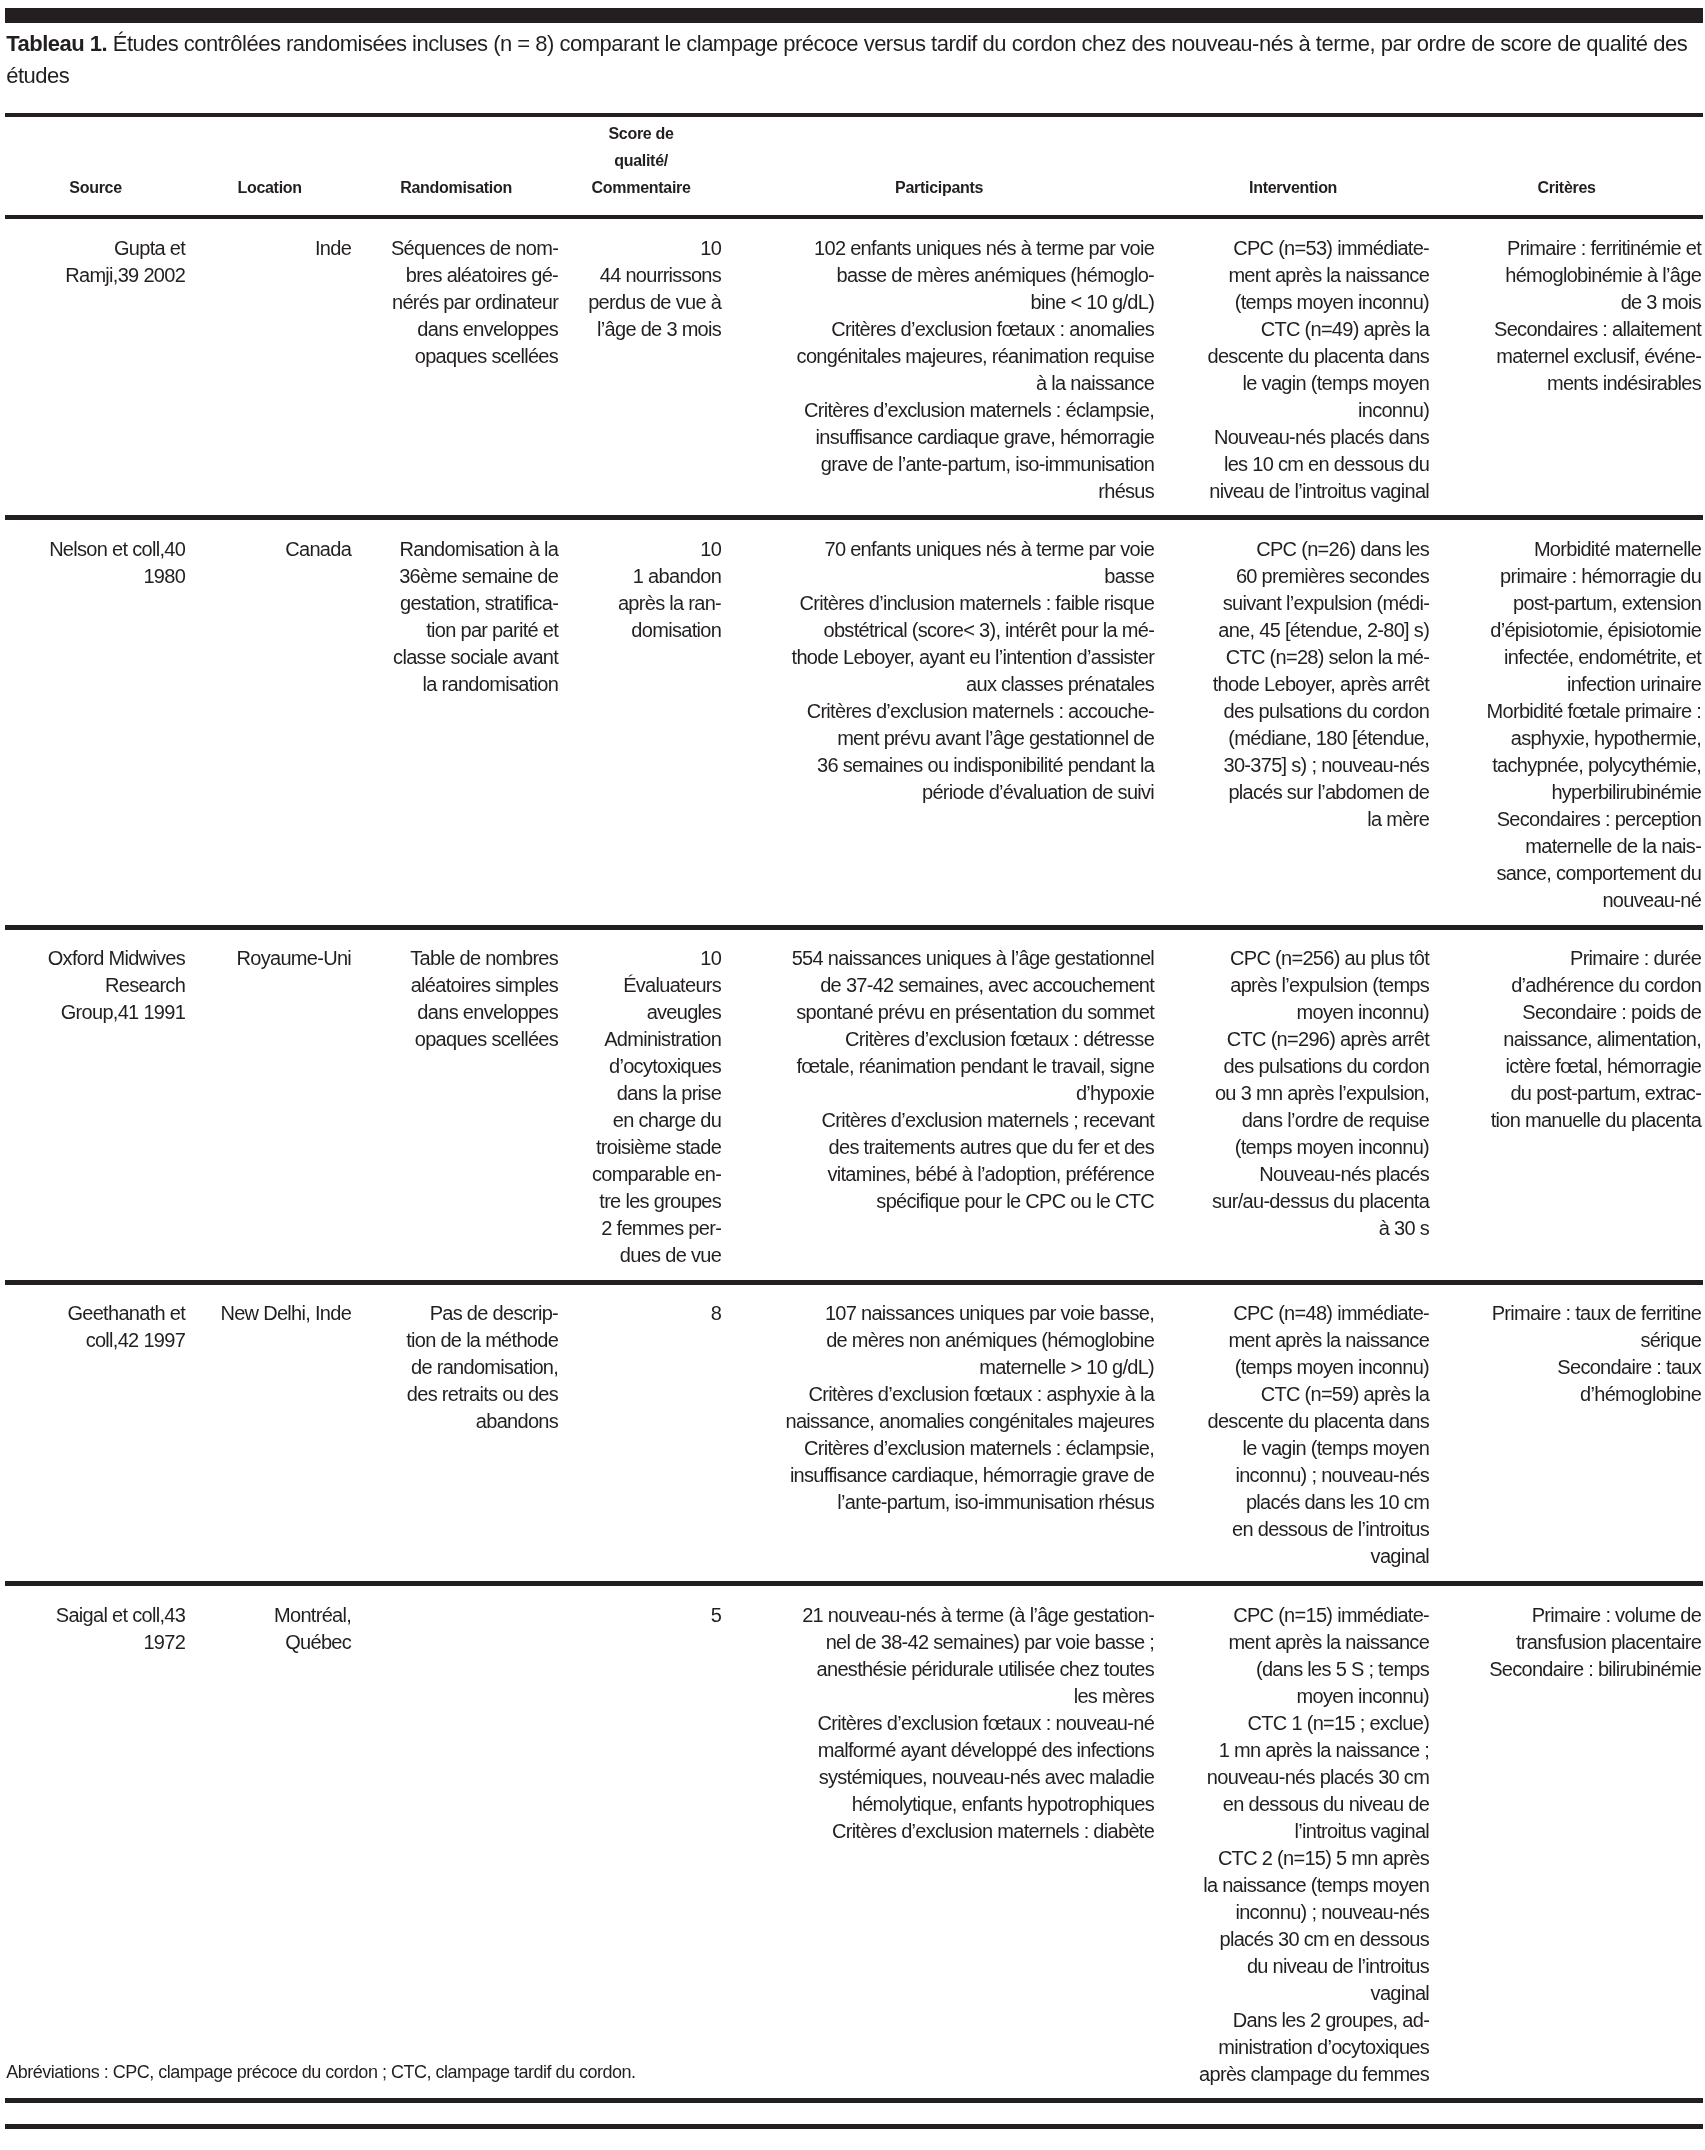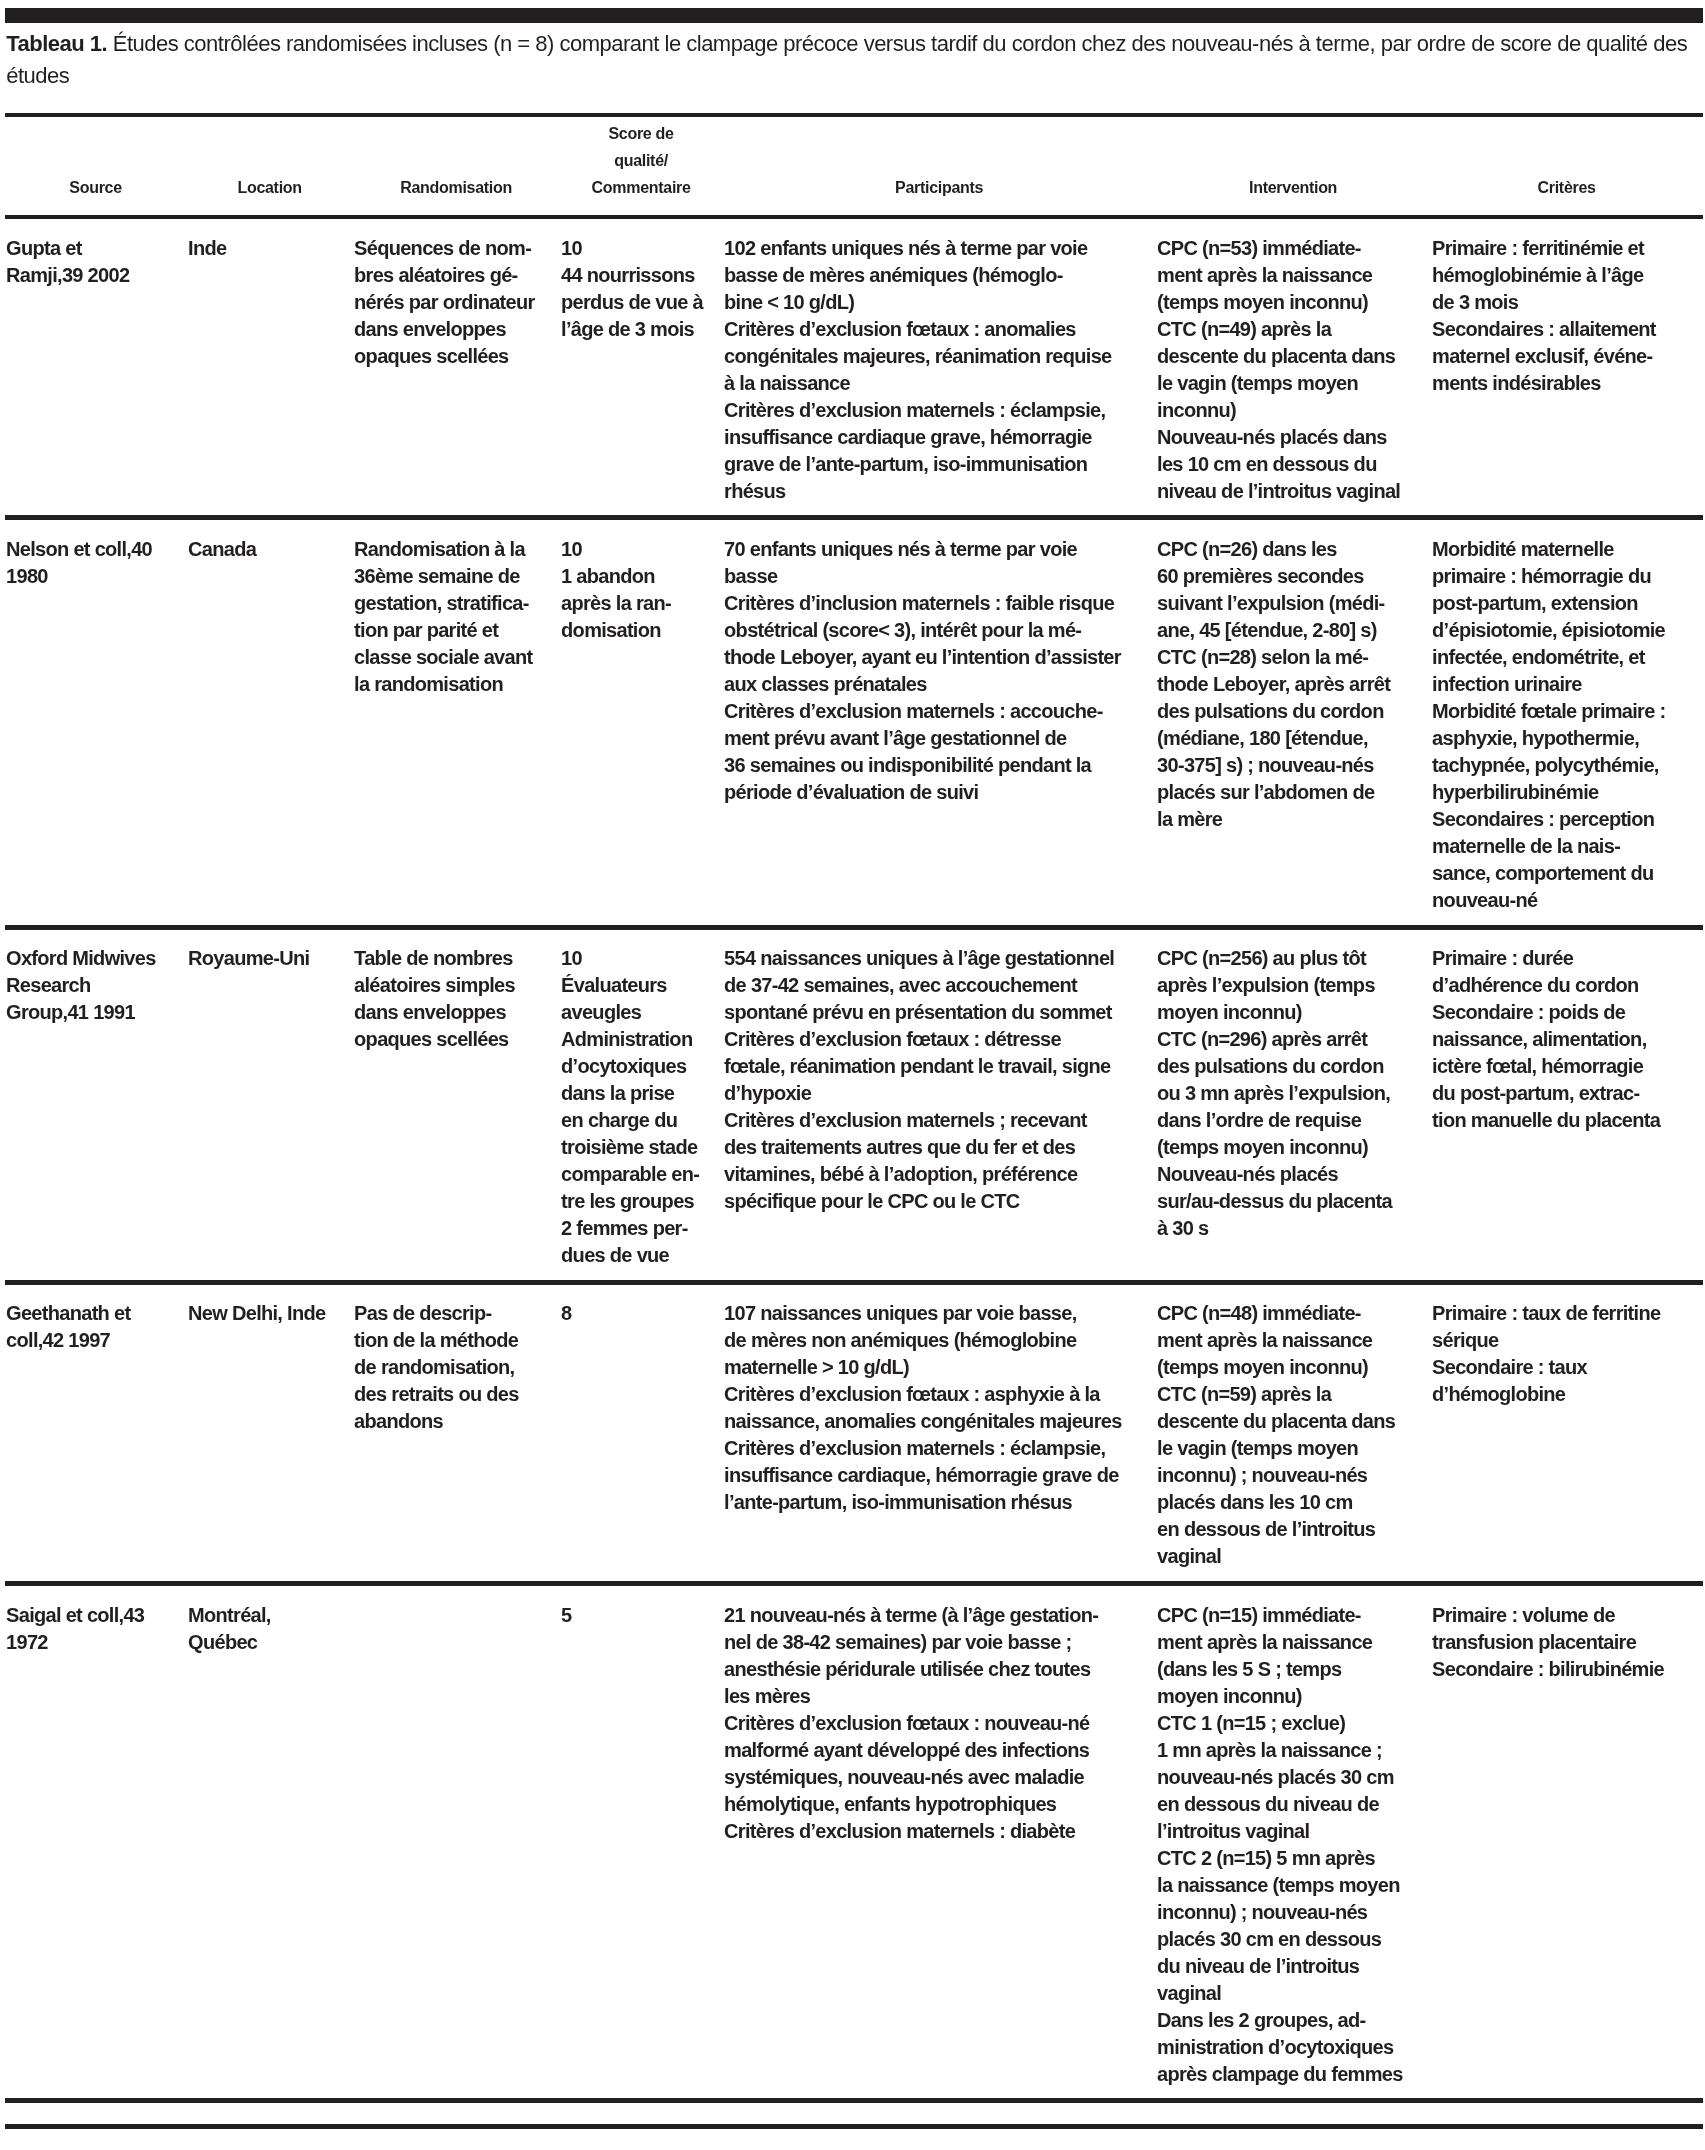--- a/index.html
+++ b/index.html
@@ -20,21 +20,21 @@
     border-collapse: collapse; table-layout: fixed;
     font-family: "Liberation Sans", sans-serif; font-size: 20px; letter-spacing: -0.7px;
   }
   th {
     font-weight: bold; font-size: 16px; text-align: center; vertical-align: bottom;
     line-height: 27px; padding: 0 1.5px 14px 1.5px; height: 84px;
     border-top: 4.6px solid #231f20; border-bottom: 4.6px solid #231f20;
     letter-spacing: -0.3px;
   }
   td {
-    text-align: left; vertical-align: top; line-height: 27px; font-weight: bold;
+    text-align: right; vertical-align: top; line-height: 27px; font-weight: normal;
     padding: 15.5px 1.5px 10.8px 1.5px; border-bottom: 5.4px solid #231f20;
     font-stretch: condensed;
   }
   td .ln { display: block; white-space: nowrap; }
   .c-src { width: 182px; } .c-loc { width: 166px; } .c-rand { width: 207px; }
   .c-score { width: 163px; } .c-part { width: 433px; } .c-int { width: 275px; } .c-crit { width: 272px; }
   .footer {
     position: absolute; left: 6.2px; top: 2059px; width: 1695px;
     font-size: 18px; line-height: 26px; letter-spacing: -0.5px;
   }
@@ -349,15 +349,16 @@
         <td>
           <span class="ln">Primaire : volume de</span>
           <span class="ln">transfusion placentaire</span>
           <span class="ln">Secondaire : bilirubinémie</span>
         </td>
       </tr>
     </tbody>
 </table>
 
 <div class="footer">
+  <div>Abréviations : CPC, clampage précoce du cordon ; CTC, clampage tardif du cordon.</div>
 </div>
 <div class="bottom-rule"></div>
 
 
 </body></html>

